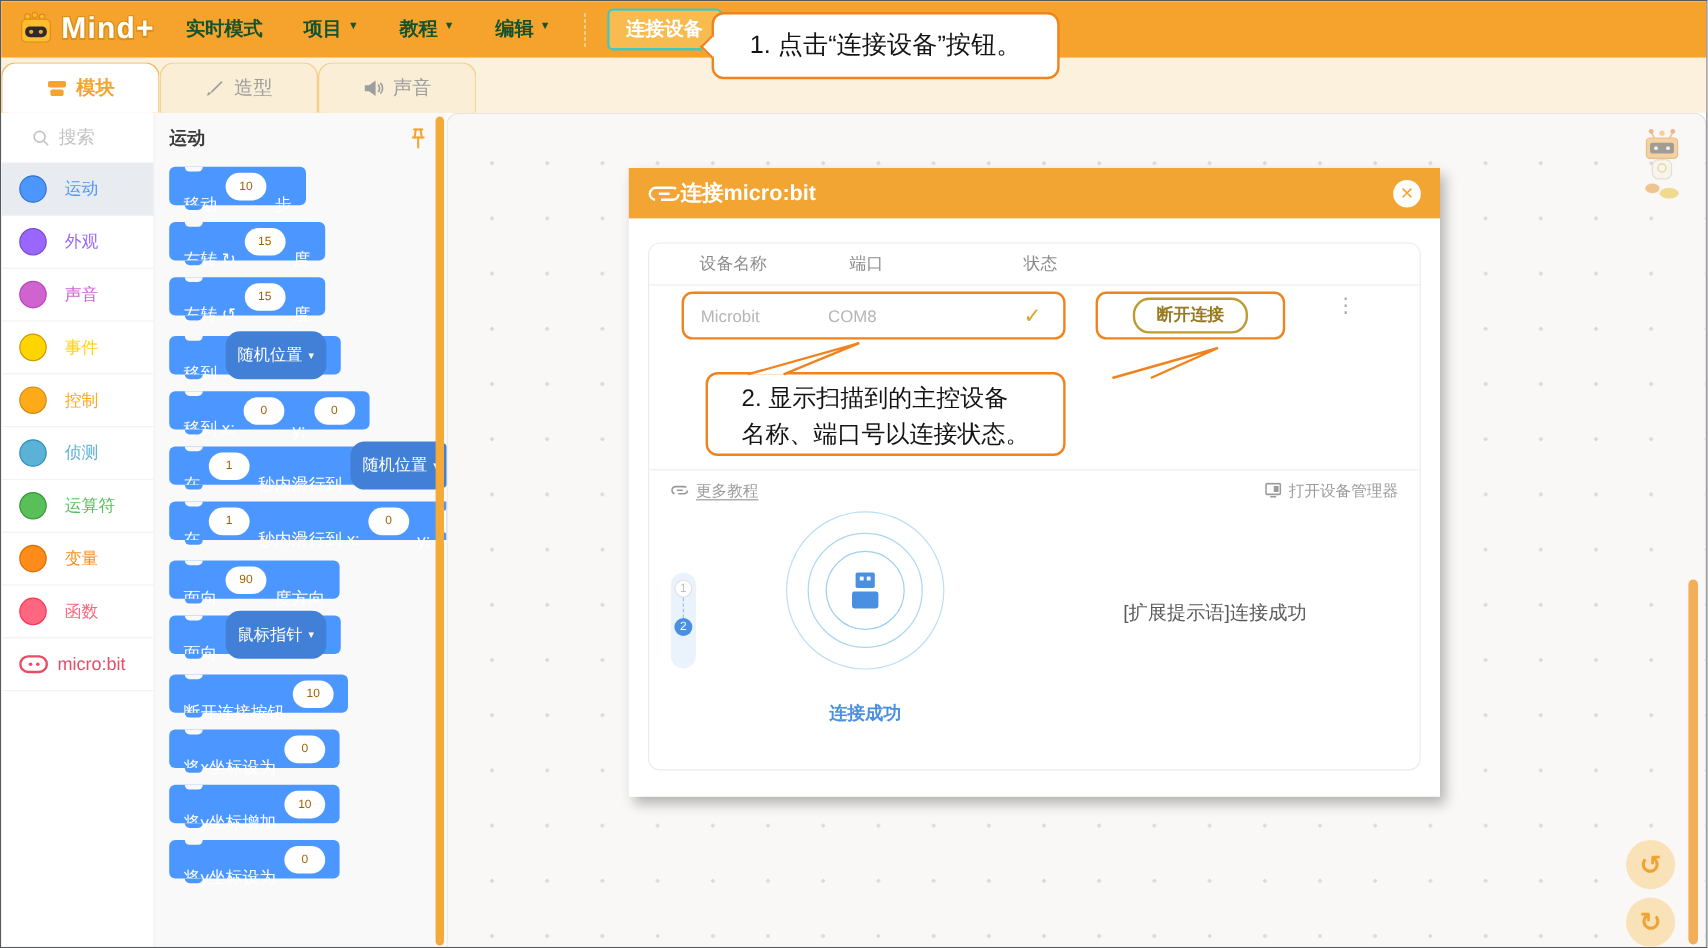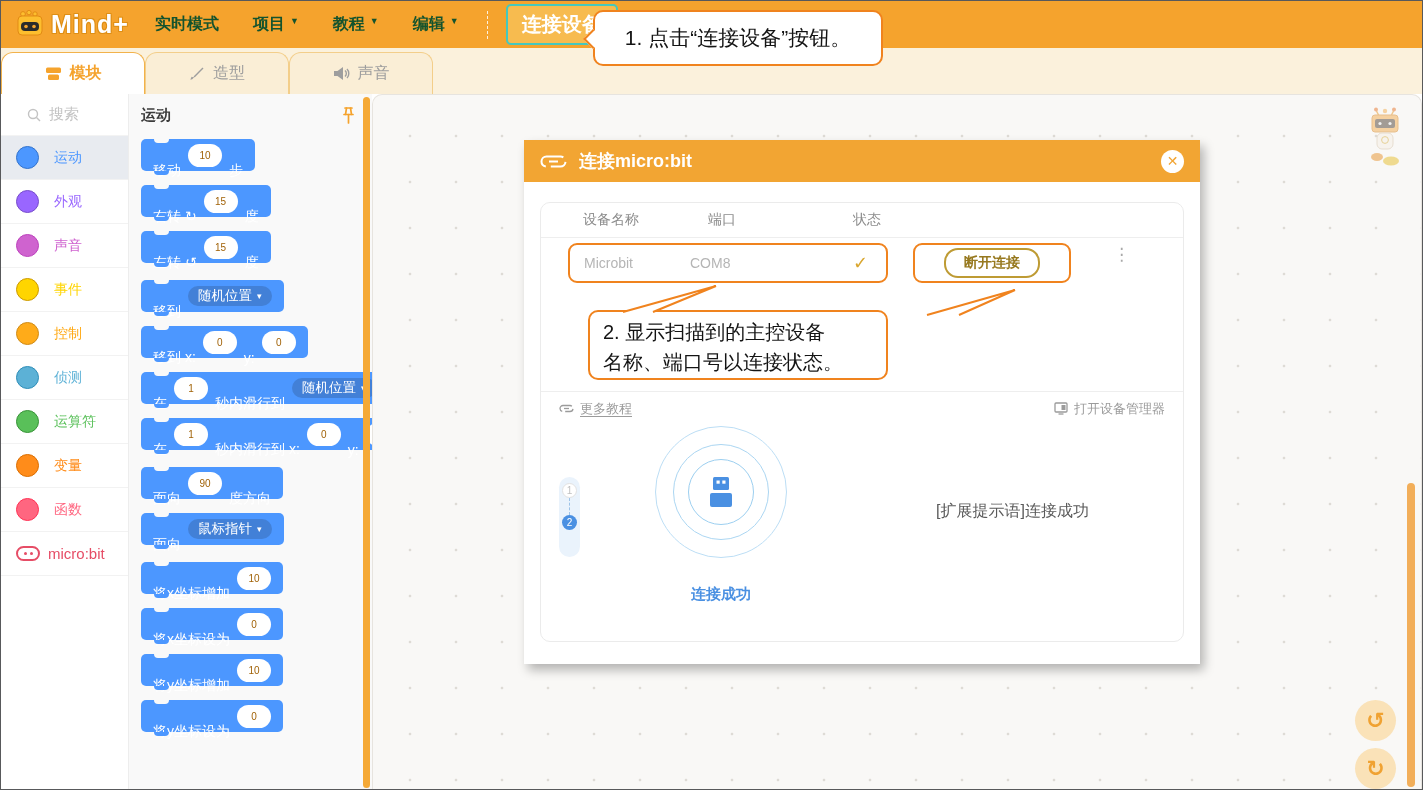--- a/index.html
+++ b/index.html
@@ -7,30 +7,30 @@
   .window { position:relative; width:1423px; height:790px; border:1px solid #58595B; overflow:hidden; background:#fff; }
 
   
   .topbar { position:relative; height:47px; background:#F5A32D; display:flex; align-items:center; padding:0 14px; z-index:40; }
   .logo { display:flex; align-items:center; gap:4px; }
   .logo-text { color:#fff; font-size:25px; font-weight:800; letter-spacing:1px; text-shadow:1px 1px 0 #DE8F16, -1px 1px 0 #DE8F16, 1px -1px 0 #DE8F16, -1px -1px 0 #DE8F16; }
   .menu { display:flex; align-items:center; margin-left:26px; gap:34px; }
   .menu-item { color:#14532d; font-size:16px; font-weight:700; display:flex; align-items:flex-start; gap:5px; cursor:pointer; }
   .menu-item .caret { font-size:9px; margin-top:2px; }
   .topbar-sep { height:28px; border-left:1px dashed rgba(255,255,255,.85); margin:0 18px 0 28px; }
-  .connect-btn { background:#F7BB4F; border:2px solid #45C8BE; border-radius:5px; color:#fff; font-size:20px; font-weight:700; padding:5px 14px; cursor:pointer; }
+  .connect-btn { background:#F7BB4F; border:2px solid #45C8BE; border-radius:5px; color:#fff; font-size:16px; font-weight:700; padding:5px 14px; cursor:pointer; }
 
   
   .callout { position:absolute; background:#fff; border:2px solid #F0831E; border-radius:10px; color:#141414; z-index:60; }
   .callout1 { left:592px; top:9px; width:290px; height:56px; line-height:52px; text-align:center; font-size:21px; font-weight:500; }
   .callout1 .tail { position:absolute; left:-9px; top:20px; width:14px; height:14px; background:#fff; border-left:2px solid #F0831E; border-bottom:2px solid #F0831E; transform:rotate(45deg); }
 
   
   .tabstrip { position:relative; height:46px; background:#FBF1DC; display:flex; align-items:flex-end; z-index:10; }
-  .tab { width:144px; height:42px; display:flex; align-items:center; justify-content:center; gap:8px; font-size:16px; border:1px solid #F3CE8A; border-bottom:none; border-radius:12px 12px 0 0; background:#FAEED6; color:#9E9E9E; cursor:pointer; }
+  .tab { width:132px; height:42px; display:flex; align-items:center; justify-content:center; gap:8px; font-size:16px; border:1px solid #F3CE8A; border-bottom:none; border-radius:12px 12px 0 0; background:#FAEED6; color:#9E9E9E; cursor:pointer; }
   .tab.active { background:#fff; color:#F5A32D; font-weight:700; border-color:#F2B24B; }
 
   
   .main { display:flex; height:697px; }
 
   
   .sidebar { width:128px; background:#fff; border-right:1px solid #EDEDED; overflow:hidden; }
   .search-row { height:42px; display:flex; align-items:center; gap:8px; padding-left:26px; border-bottom:1px solid #F3F3F3; cursor:text; }
   .search-row span { color:#C3C3C3; font-size:15px; }
   .cat-row { height:44px; display:flex; align-items:center; padding-left:15px; border-bottom:1px solid #F2F2F2; cursor:pointer; }
@@ -47,54 +47,54 @@
   .palette-title { font-size:15px; font-weight:700; color:#3B3B3B; }
   .pin-icon { cursor:pointer; }
   .block-list { margin-top:14px; }
   .block { position:relative; display:inline-flex; align-items:center; gap:7px; background:#4C97FF; border-radius:5px; height:32px; padding:0 12px; margin-bottom:14px; color:#fff; font-size:14px; font-weight:500; clear:both; float:left; cursor:grab; }
   .block { float:none; display:flex; width:max-content; }
   .block.group-start { margin-top:17px; }
   .block::before { content:""; position:absolute; top:0; left:13px; width:15px; height:4px; background:#F9F9F9; border-radius:0 0 4px 4px; }
   .block::after { content:""; position:absolute; bottom:-4px; left:13px; width:15px; height:4px; background:#4C97FF; border-radius:0 0 4px 4px; }
   .blab { white-space:nowrap;margin-top:32px; }
   .bnum { background:#fff; color:#a16207; min-width:34px; height:23px; border-radius:12px; display:flex; align-items:center; justify-content:center; padding:0 8px; font-size:10px; cursor:text; }
-  .bdrop { background:#4280D7; height:20px; border-radius:12px; display:flex; align-items:center; padding:0 10px; font-size:13.5px; white-space:nowrap; cursor:pointer; }
+  .bdrop { background:#4280D7; height:40px; border-radius:12px; display:flex; align-items:center; padding:0 10px; font-size:13.5px; white-space:nowrap; cursor:pointer; }
   .bdrop b { font-size:9px; margin-left:5px; font-weight:400; }
   .palette-scrollbar { position:absolute; right:2px; top:3px; bottom:3px; width:7px; background:#F5A936; border-radius:4px; cursor:grab; }
 
   
   .canvas { position:relative; flex:1; background:#F9F8F6; border:1px solid #E7E4DF; border-bottom:none; border-radius:10px 10px 0 0;
             background-image:radial-gradient(#DEDBD5 1.5px, transparent 1.6px); background-size:46px 46px; background-position:14px 18px; overflow:hidden; }
   .mascot { position:absolute; right:16px; top:12px; opacity:.55; }
   .canvas-scrollbar { position:absolute; right:6px; top:388px; bottom:4px; width:8px; background:#F2AE59; border-radius:4px; cursor:grab; }
   .round-btn { position:absolute; right:25px; width:41px; height:41px; border-radius:50%; background:#FAE2B8; color:#F0A232; font-size:22px; font-weight:700; display:flex; align-items:center; justify-content:center; cursor:pointer; }
   .undo-btn { top:605px; }
   .redo-btn { top:653px; }
 
   
   .modal { position:absolute; left:151px; top:45px; width:676px; background:#fff; box-shadow:4px 6px 10px rgba(0,0,0,.28); z-index:20; }
-  .modal-header { height:42px; background:#F2A533; display:flex; align-items:center; padding:0 16px; gap:12px; }
+  .modal-header { height:42px; background:#F2A533; display:flex; align-items:center; padding:0 16px; }
   .modal-title { color:#fff; font-size:18px; font-weight:700; }
   .modal-close { margin-left:auto; width:23px; height:23px; border-radius:50%; background:#fff; color:#F2A533; font-size:14px; font-weight:700; display:flex; align-items:center; justify-content:center; cursor:pointer; }
   .modal-body { padding:20px 16px 22px; }
   .panel { border:1px solid #EBEBEB; border-radius:10px; height:440px; overflow:hidden; }
   .panel-divider { height:1px; background:#EEEEEE; }
   .thead-row { height:34px; display:flex; align-items:center; padding-left:42px; color:#8C8C8C; font-size:14px; }
   .th-name { width:125px; } .th-port { width:145px; }
   .device-area { position:relative; height:153px; }
   .hl-rect { position:absolute; border:2px solid #F0831E; border-radius:9px; height:40px; top:5px; display:flex; align-items:center; }
   .hl-device { left:27px; width:320px; }
   .hl-btn { left:372px; width:158px; justify-content:center; }
   .dev-name { width:120px; padding-left:14px; color:#B5B5B5; font-size:14px; }
   .dev-port { width:120px; color:#B5B5B5; font-size:14px; }
   .dev-check { margin-left:auto; padding-right:18px; color:#D9A62E; font-size:18px; font-weight:700; }
   .disconnect-pill { border:2px solid #BE9B34; border-radius:14px; background:#fff; color:#97791F; font-size:14px; font-weight:600; padding:4px 18px; cursor:pointer; }
   .dots-menu { position:absolute; left:572px; top:12px; color:#A9A9A9; font-size:17px; letter-spacing:0; line-height:9px; cursor:pointer; text-align:center; }
   .tail-svg { position:absolute; z-index:5; }
-  .callout2 { left:47px; top:72px; width:300px; height:70px; padding:5px 0 0 13px; font-size:20px; font-weight:500; line-height:30px; z-index:4; }
+  .callout2 { left:47px; top:72px; width:300px; height:70px; padding:5px 0 0 28px; font-size:20px; font-weight:500; line-height:30px; z-index:4; }
   .callout3 { left:359px; top:76px; width:268px; height:58px; line-height:54px; text-align:center; font-size:20px; font-weight:500; z-index:4; }
   .tutorial-row { height:33px; display:flex; align-items:center; padding:0 18px; color:#9B9B9B; font-size:13px; }
   .tut-left { display:flex; align-items:center; gap:6px; cursor:pointer; }
   .tut-left span { text-decoration:underline; text-underline-offset:3px; }
   .tut-right { margin-left:auto; display:flex; align-items:center; gap:6px; cursor:pointer; }
   .status-area { position:relative; height:217px; }
   .step-pill { position:absolute; left:18px; top:52px; width:21px; height:80px; background:#EAF3FC; border-radius:11px; display:flex; flex-direction:column; align-items:center; padding-top:6px; }
   .step-c { width:15px; height:15px; border-radius:50%; font-size:10px; display:flex; align-items:center; justify-content:center; }
   .step-1 { background:#fff; border:1px solid #E2E2E2; color:#C0C0C0; }
   .step-dash { height:17px; border-left:1px dashed #9DC3E8; }
@@ -285,21 +285,21 @@
           <div class="block group-start" data-name="palette-block">
             <span class="blab" data-name="block-label">面向</span>
             <span class="bnum" data-name="block-number-input">90</span>
             <span class="blab" data-name="block-label">度方向</span>
           </div>
           <div class="block" data-name="palette-block">
             <span class="blab" data-name="block-label">面向</span>
             <span class="bdrop" data-name="block-dropdown">鼠标指针<b data-name="chevron-down-icon">▾</b></span>
           </div>
           <div class="block group-start" data-name="palette-block">
-            <span class="blab" data-name="block-label">将x坐标增加</span>
+            <span class="blab" data-name="block-label">断开连接按钮</span>
             <span class="bnum" data-name="block-number-input">10</span>
           </div>
           <div class="block" data-name="palette-block">
             <span class="blab" data-name="block-label">将x坐标设为</span>
             <span class="bnum" data-name="block-number-input">0</span>
           </div>
           <div class="block" data-name="palette-block">
             <span class="blab" data-name="block-label">将y坐标增加</span>
             <span class="bnum" data-name="block-number-input">10</span>
           </div>

